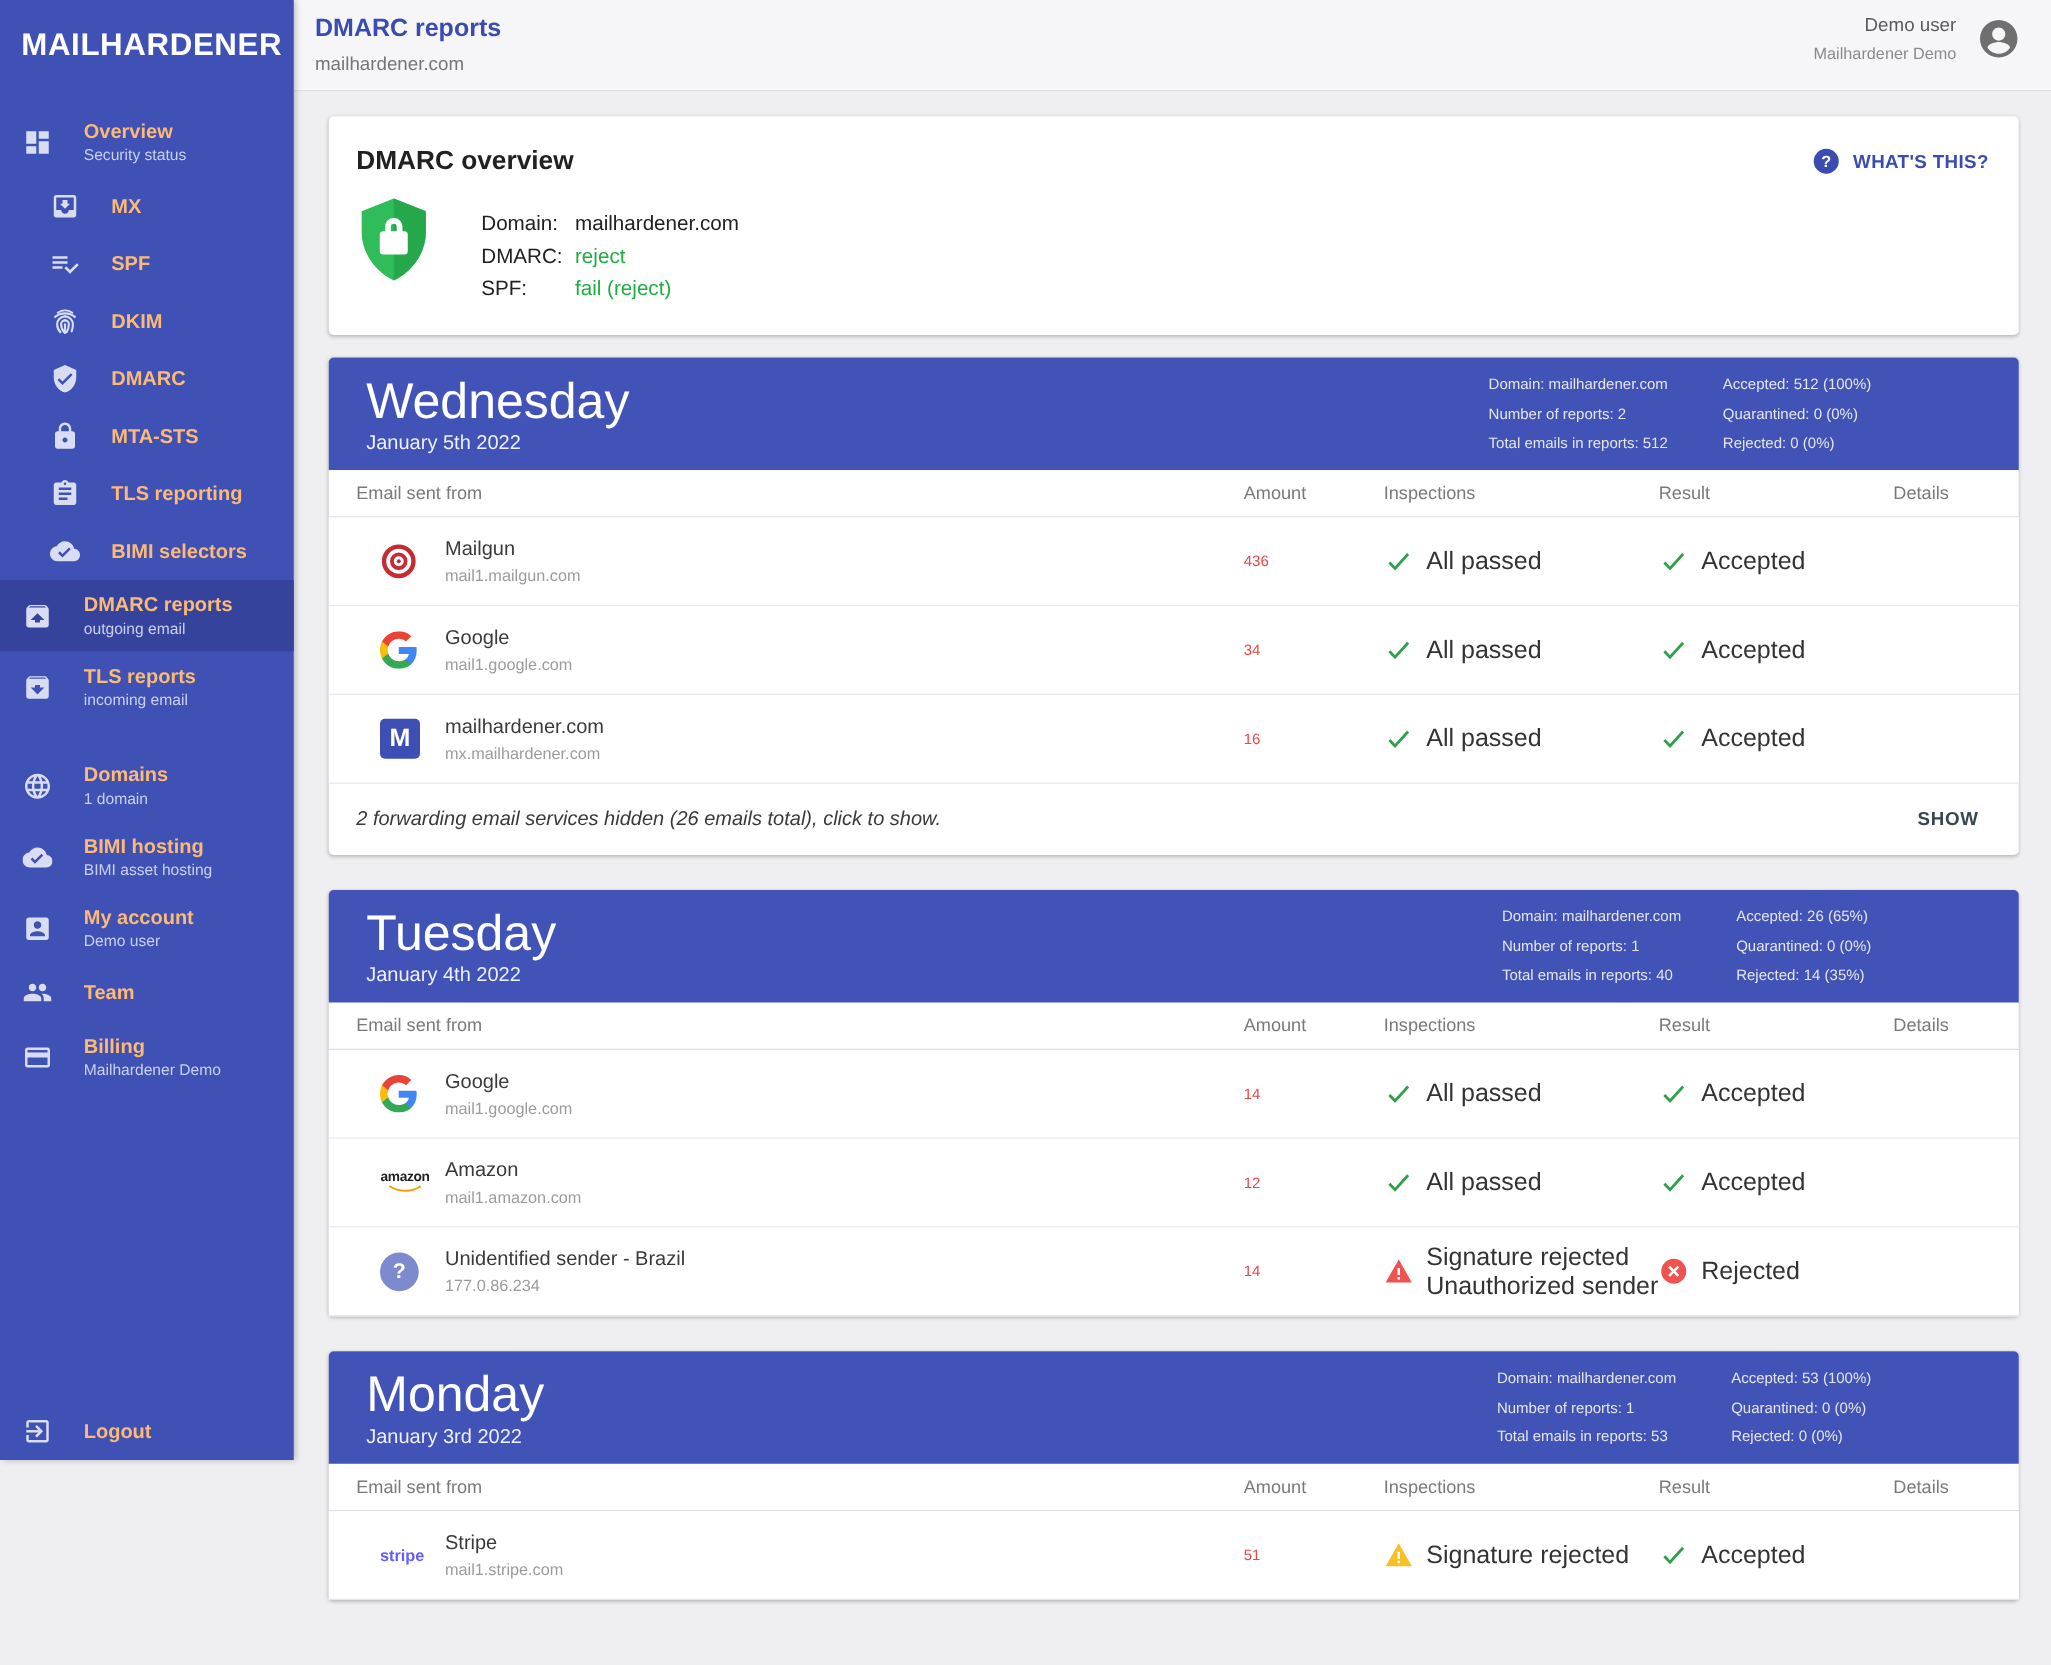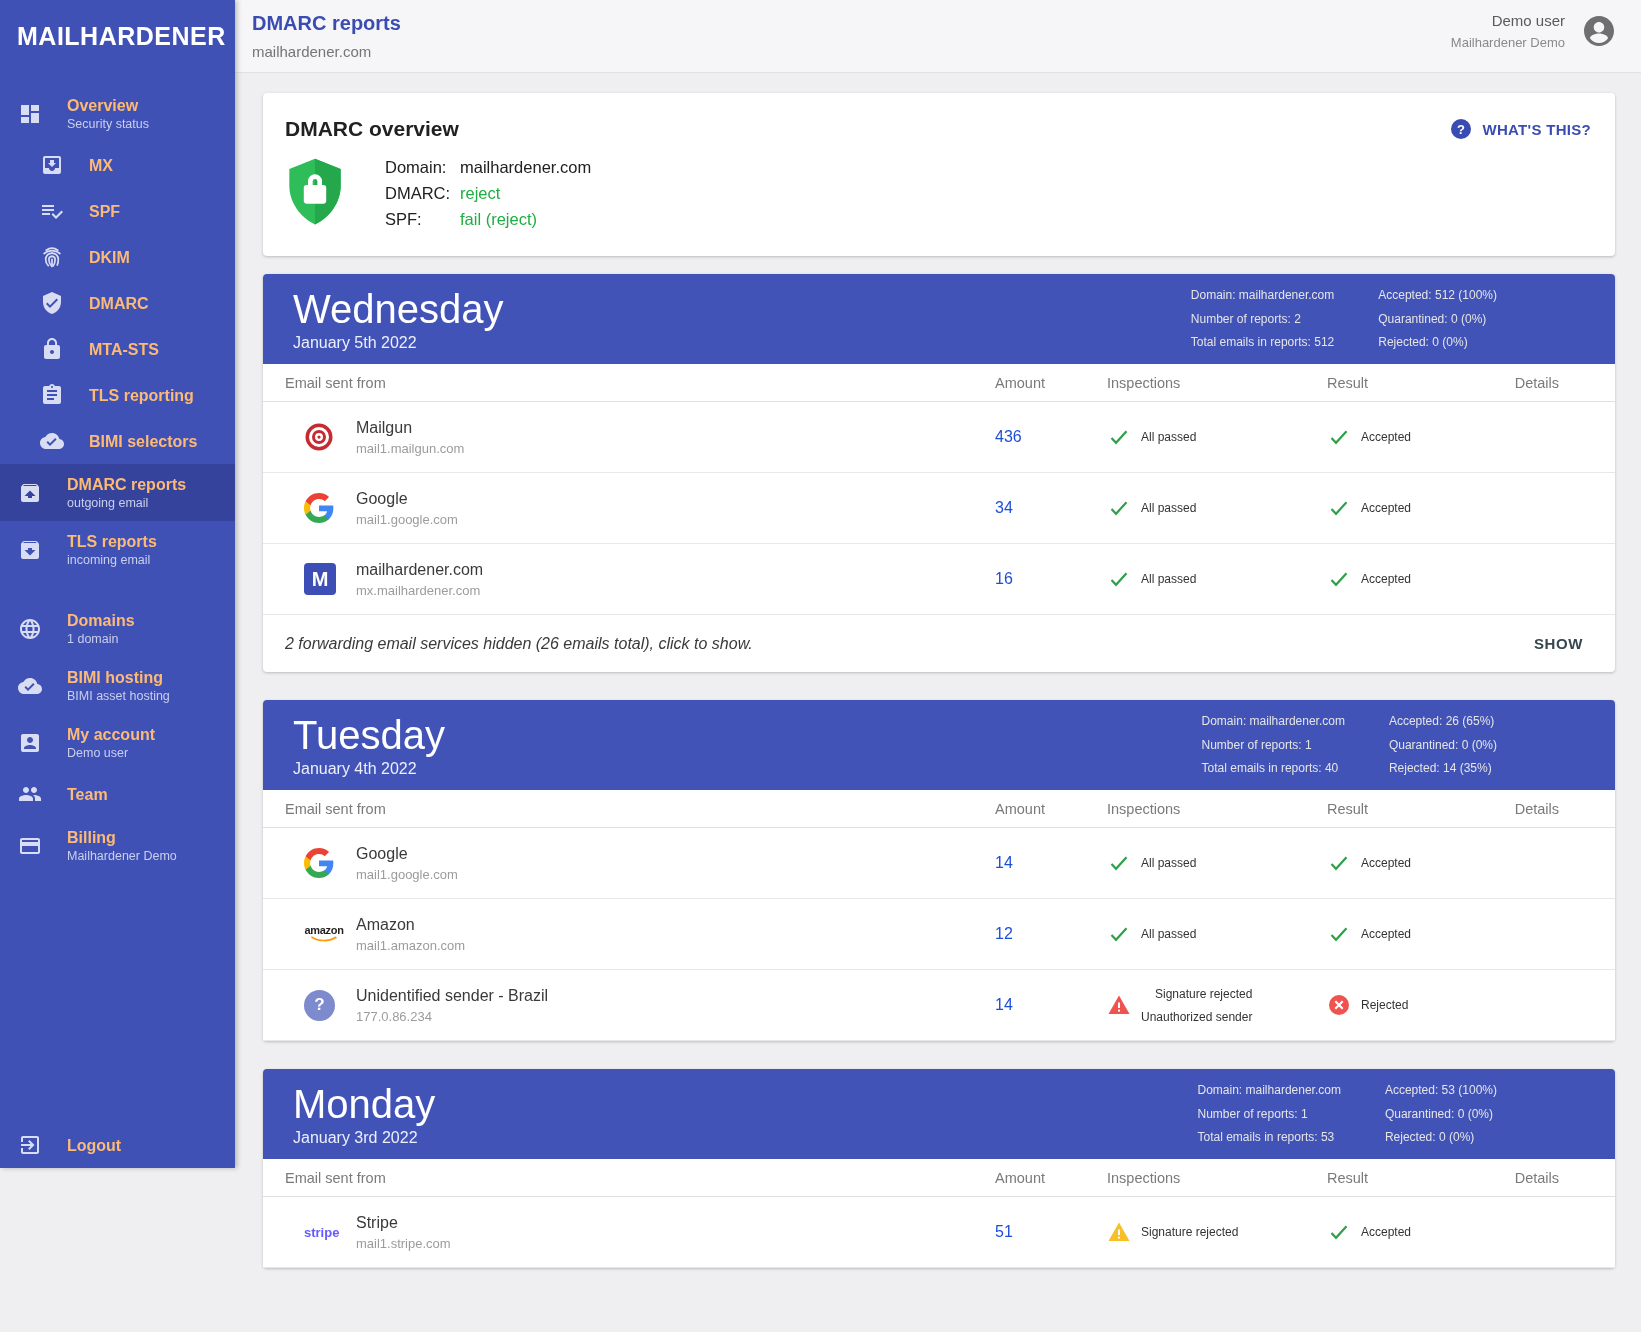--- a/index.html
+++ b/index.html
@@ -39,21 +39,21 @@
 
   
   .overview-card { padding:24px 24px 26px 22px; margin-bottom:18px; }
   .overview-head { display:flex; align-items:center; }
   .overview-title { font-size:21px; font-weight:700; color:#212121; }
   .help-link { margin-left:auto; display:flex; align-items:center; cursor:pointer; color:#3A4CB1; }
   .help-icon { width:24px; height:24px; margin-right:9px; }
   .help-label { font-size:15px; font-weight:700; letter-spacing:.3px; }
   .overview-body { display:flex; margin-top:16px; }
   .shield { width:56px; height:70px; margin-left:2px; flex:none; }
-  .ov-rows { margin-left:42px; display:flex; flex-direction:column; justify-content:center; gap:5px; }
+  .ov-rows { margin-left:42px; display:flex; flex-direction:column; justify-content:center; gap:5px;margin-top:12px; }
   .ov-row { display:flex; font-size:16.5px; line-height:21px; }
   .ov-label { width:75px; color:#212121; }
   .ov-val { color:#212121; }
   .ov-val.green { color:#1EAE41; }
 
   
   .day-card { margin-bottom:28px; }
   .band { background:#4253B8; color:#fff; border-radius:4px 4px 0 0; display:flex; align-items:center; min-height:90px; padding:6px 0;gap:39px; }
   .band-left { padding-left:30px; }
   .band-title { font-size:40px; font-weight:400; line-height:44px; }
@@ -64,25 +64,25 @@
 
   .tbl-head, .tbl-row { display:grid; grid-template-columns:1fr 112px 220px 170px 96px; align-items:center; padding:0 22px; }
   .tbl-head { height:38px; border-bottom:1px solid #E0E0E0; color:#7A7A7A; font-size:14.5px; }
   .th-details { text-align:right; padding-right:34px; }
   .tbl-row { min-height:71px; border-bottom:1px solid #E8E8E8; background:#fff;padding-left:41px; }
   .sender { display:flex; align-items:center; }
   .sender-logo { width:40px; min-width:40px; height:36px; display:flex; align-items:center; justify-content:flex-start; }
   .sender-texts { margin-left:12px; display:flex; flex-direction:column; }
   .sender-name { font-size:16px; color:#3A3A3A; }
   .sender-domain { font-size:13px; color:#9C9C9C; margin-top:4px; }
-  .amount { font-size:16px; color:#1d4ed8; }
+  .amount { font-size:12px; color:#ef4444; }
   .cell-ico { display:flex; align-items:center; }
   .cell-ico .sicon { width:24px; height:24px; margin-right:10px; flex:none; }
   .insp-lines { display:flex; flex-direction:column; gap:3px; }
-  .cell-text { font-size:12px; color:#333; line-height:20px;text-align:right; }
+  .cell-text { font-size:20px; color:#333; line-height:20px; }
   .details-cell { justify-self:end; padding-right:30px; cursor:pointer; }
   .chev { width:22px; height:22px; color:#6E6E6E; }
 
   .tbl-footer { display:flex; align-items:center; padding:0 22px; height:57px; }
   .notice { font-style:italic; font-size:16px; color:#3A3A3A; cursor:pointer; }
   .show-btn { margin-left:auto; font-size:15px; font-weight:700; letter-spacing:.6px; color:#37474F; cursor:pointer; padding:8px 10px; }
 
   
   .logo-svg30 { width:30px; height:30px; }
   .mh-badge { width:32px; height:32px; background:#3D4FB4; border-radius:4px; color:#fff; font-size:20px; font-weight:700; display:flex; align-items:center; justify-content:center; }

